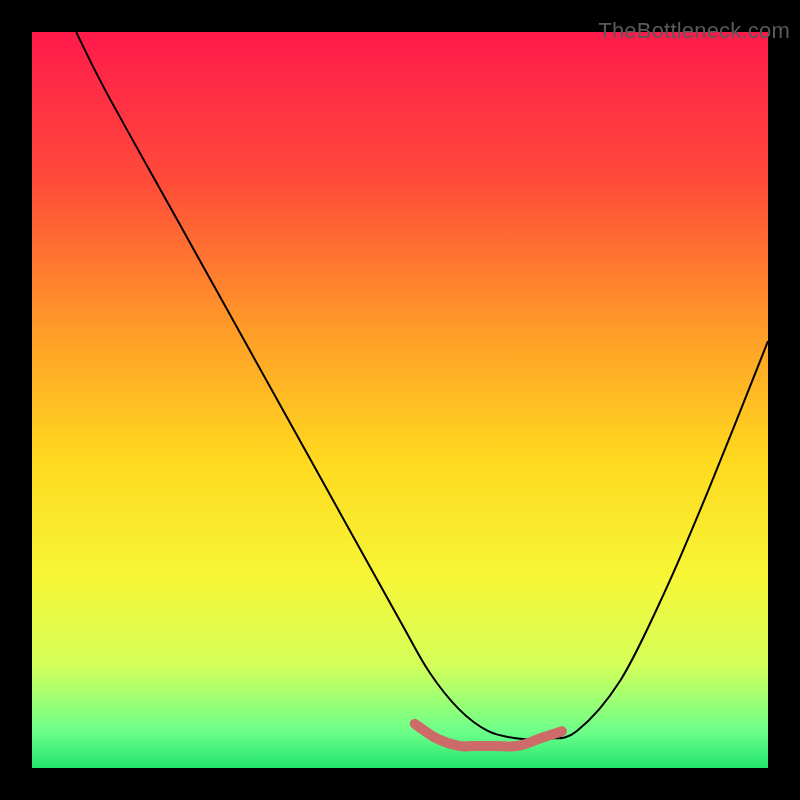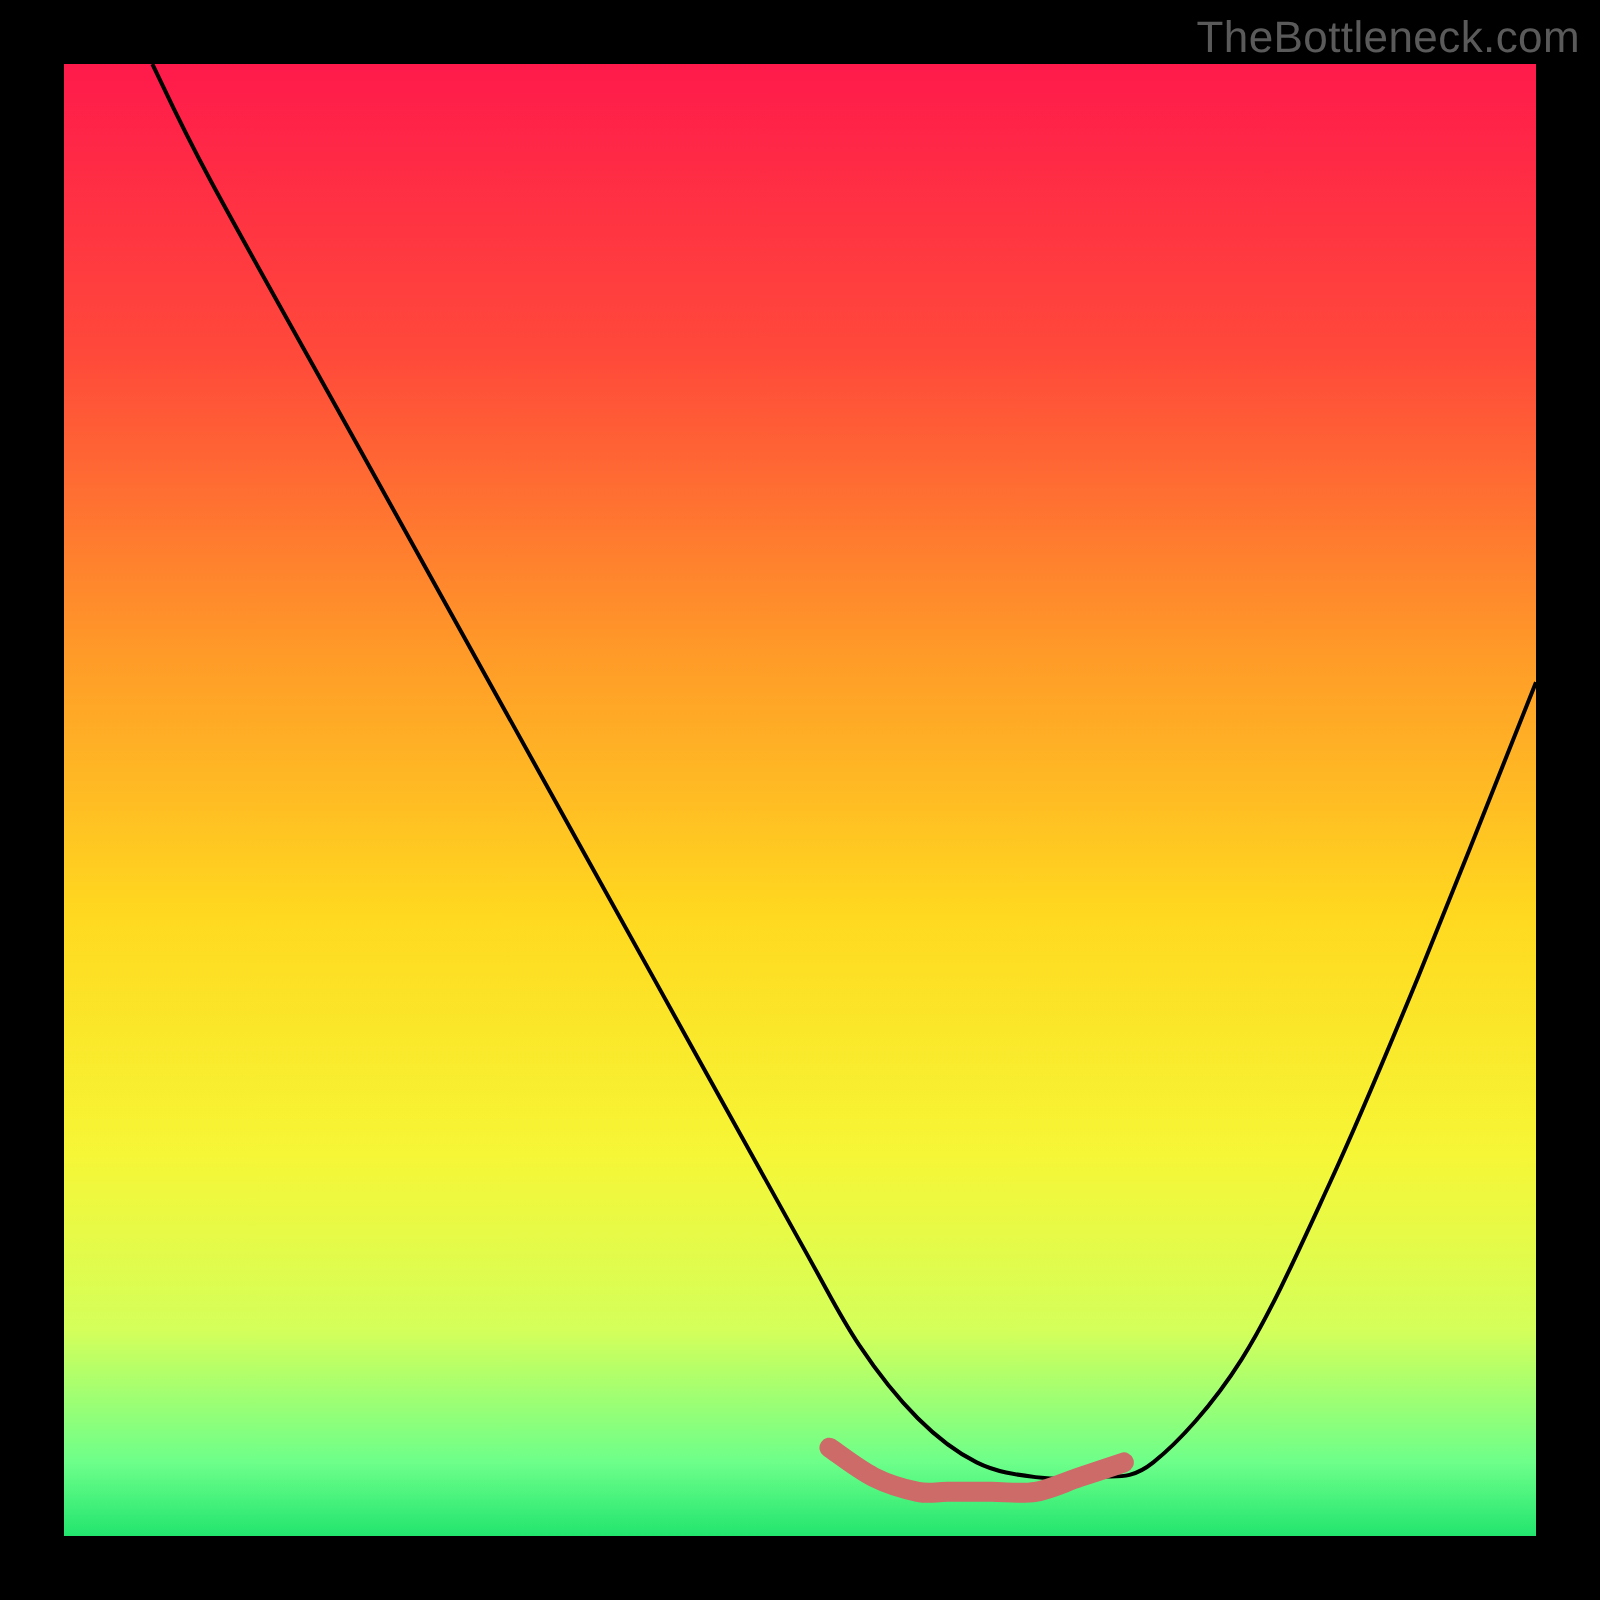--- a/index.html
+++ b/index.html
@@ -12,21 +12,21 @@
     font-family: Arial, Helvetica, sans-serif;
   }
   .frame {
     position: relative;
     width: 800px;
     height: 800px;
     background: #000;
   }
   .watermark {
     position: absolute;
-    top: 6px;
+    top: 18px;
     right: 10px;
     color: #5a5a5a;
     font-size: 22px;
     font-weight: 500;
     letter-spacing: 0.2px;
     z-index: 5;
   }
   .plot-wrap {
     position: absolute;
     left: 32px;

